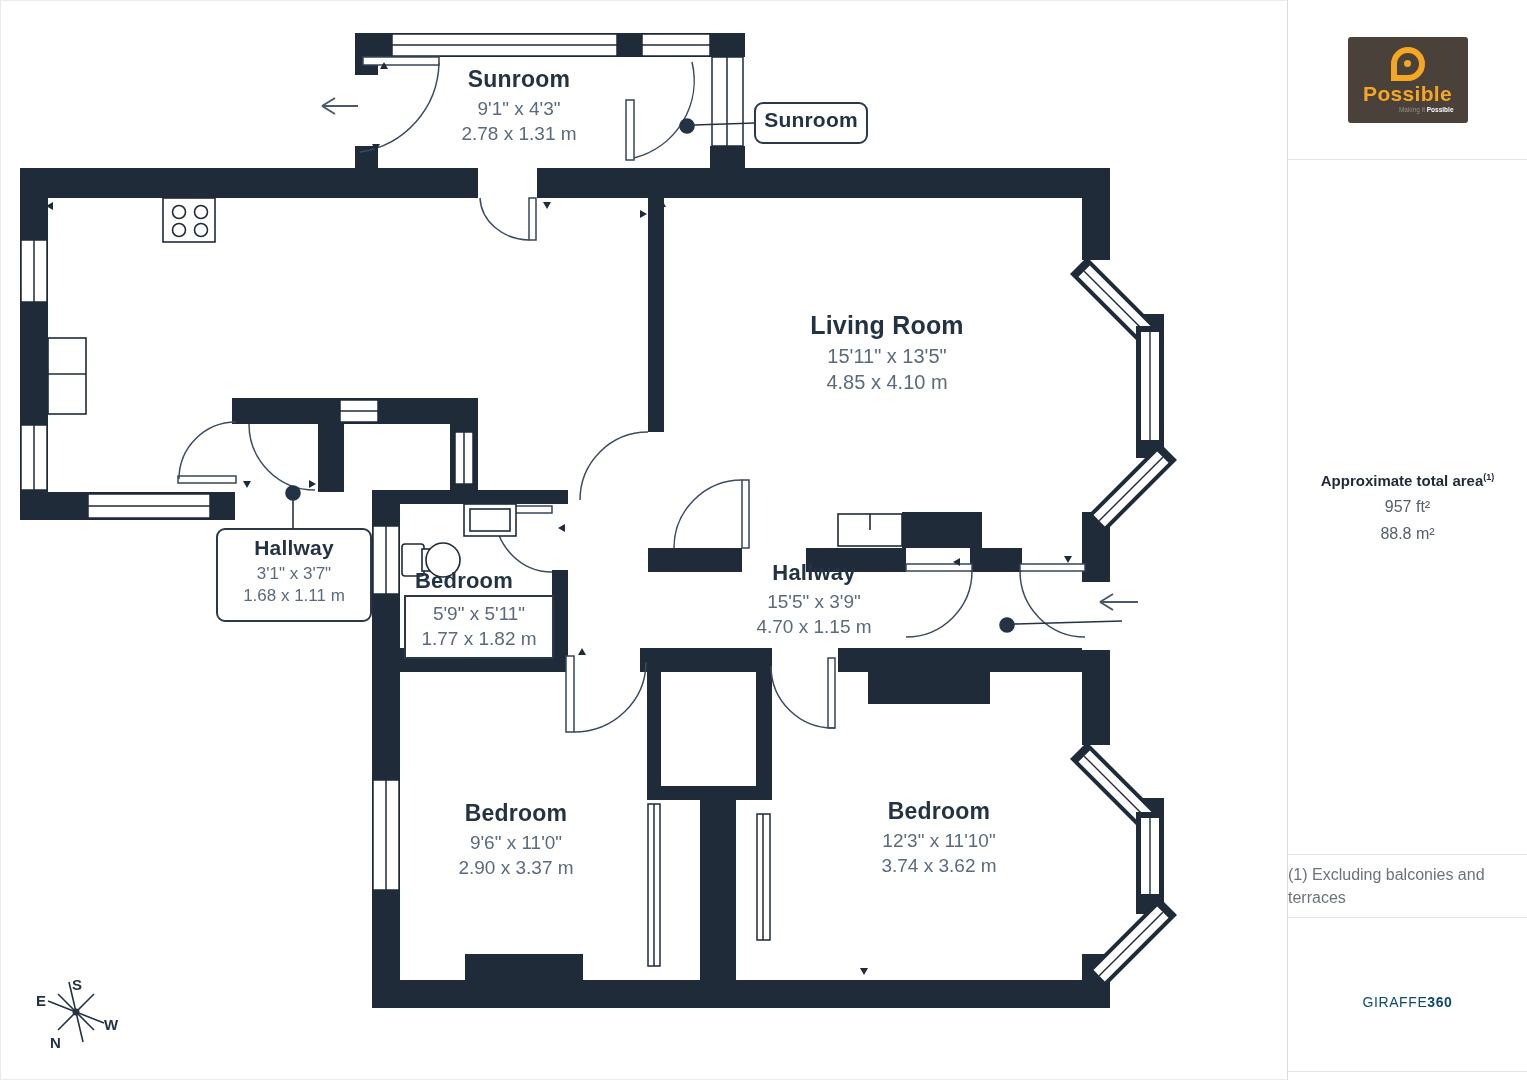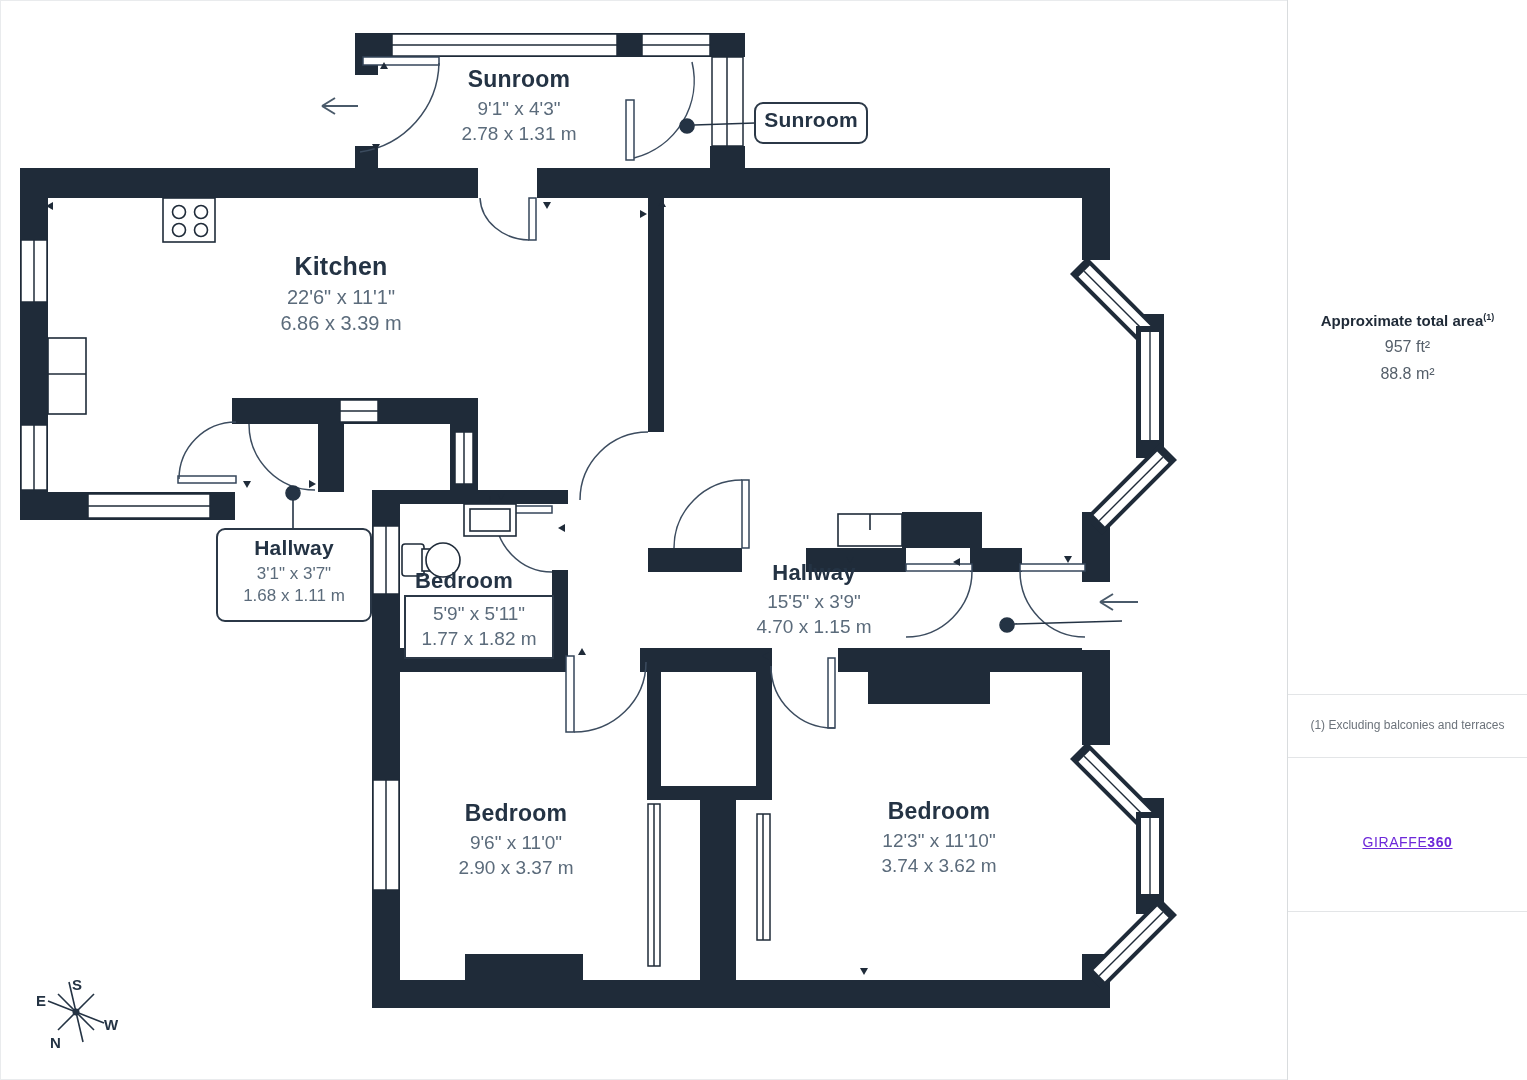--- a/index.html
+++ b/index.html
@@ -30,23 +30,23 @@
             display:flex;align-items:center;justify-content:center;margin-bottom:2px;}
   #logo-pin-dot{width:7px;height:7px;border-radius:50%;}
   #logo-word{font-weight:bold;font-size:21px;letter-spacing:.3px;line-height:1;}
   #logo-tag{font-size:6.5px;color:#978d85;margin-top:2px;align-self:flex-end;margin-right:14px;}
   #logo-tag b{color:#fff;}
   #sb-area-sec{height:695px;}
   #area-title{font-weight:bold;font-size:15px;color:#1f2a37;}
   #area-title sup{font-size:9px;}
   .area-val{font-size:16px;color:#555f6a;margin-top:9px;}
   #sb-footnote-sec{height:63px;}
-  #sb-footnote-sec .small, #sb-disc-sec .small{font-size:12px;color:#6c737b;line-height:1.45;text-align:left;}
+  #sb-footnote-sec .small, #sb-disc-sec .small{font-size:16px;color:#6c737b;line-height:1.45;text-align:left;}
   #sb-disc-sec{height:154px;padding:10px 16px;}
-  #giraffe{margin-top:14px;font-size:14px;color:#6d28d9;letter-spacing:.6px;text-decoration:underline;}
+  #giraffe{margin-top:14px;font-size:14px;color:#0c4a6e;letter-spacing:.6px;}
   #giraffe b{font-weight:bold;}
 </style>
 </head>
 <body>
 
 <div id="stage">
 
 <svg id="plan-svg" width="1288" height="1080" viewBox="0 0 1288 1080">
 
   <g fill="#1f2b39">
@@ -264,25 +264,25 @@
   </g>
 </svg>
 
 <div class="lbl" style="left:419px;top:66px;width:200px;">
   <div class="room-name">Sunroom</div>
   <div class="room-dims">
     <div>9'1" x 4'3"</div>
     <div>2.78 x 1.31 m</div>
   </div>
 </div>
-<div class="lbl" style="left:241px;top:252px;width:200px;">
-  <div class="room-name big">Kitchen</div>
+<div class="lbl" style="left:787px;top:311px;width:200px;">
+  <div class="room-name big">Living Room</div>
   <div class="room-dims" style="font-size:20px;">
-    <div>22'6" x 11'1"</div>
-    <div>6.86 x 3.39 m</div>
+    <div>15'11" x 13'5"</div>
+    <div>4.85 x 4.10 m</div>
   </div>
 </div>
 <div class="lbl" style="left:374px;top:568px;width:180px;">
   <div class="room-name" style="font-size:22px;">Bedroom</div>
 </div>
 <div class="dim-box" style="left:404px;top:595px;width:150px;height:64px;">
   <div class="room-dims">5'9" x 5'11"</div>
   <div class="room-dims">1.77 x 1.82 m</div>
 </div>
 <div class="lbl" style="left:714px;top:560px;width:200px;">
@@ -317,20 +317,29 @@
     <div>1.68 x 1.11 m</div>
   </div>
 </div>
 
 <span class="compass-letter" style="left:72px;top:976px;">S</span>
 <span class="compass-letter" style="left:36px;top:992px;">E</span>
 <span class="compass-letter" style="left:104px;top:1016px;">W</span>
 <span class="compass-letter" style="left:50px;top:1034px;">N</span>
 
 <div id="sidebar">
+  <div class="sb-sec" id="sb-logo-sec">
+    <div id="logo-box" style="background:#4a413b;">
+      <div id="logo-pin" style="border-color:#f5a623;">
+        <div id="logo-pin-dot" style="background:#f5a623;"></div>
+      </div>
+      <div id="logo-word" style="color:#f5a623;">Possible</div>
+      <div id="logo-tag"><span>Making it </span><b>Possible</b></div>
+    </div>
+  </div>
   <div class="sb-sec" id="sb-area-sec">
     <div id="area-title"><span>Approximate total area</span><sup>(1)</sup></div>
     <div class="area-val">957 ft²</div>
     <div class="area-val">88.8 m²</div>
   </div>
   <div class="sb-sec" id="sb-footnote-sec">
     <div class="small">(1) Excluding balconies and terraces</div>
   </div>
   <div class="sb-sec" id="sb-disc-sec">
     <div id="giraffe"><span>GIRAFFE</span><b>360</b></div>

